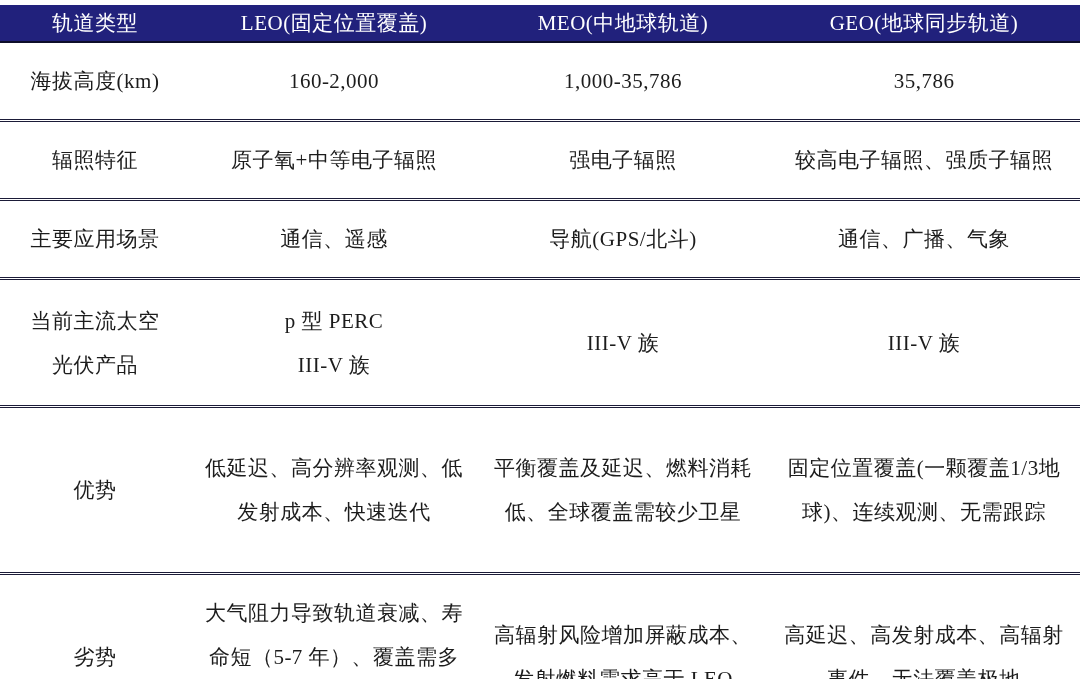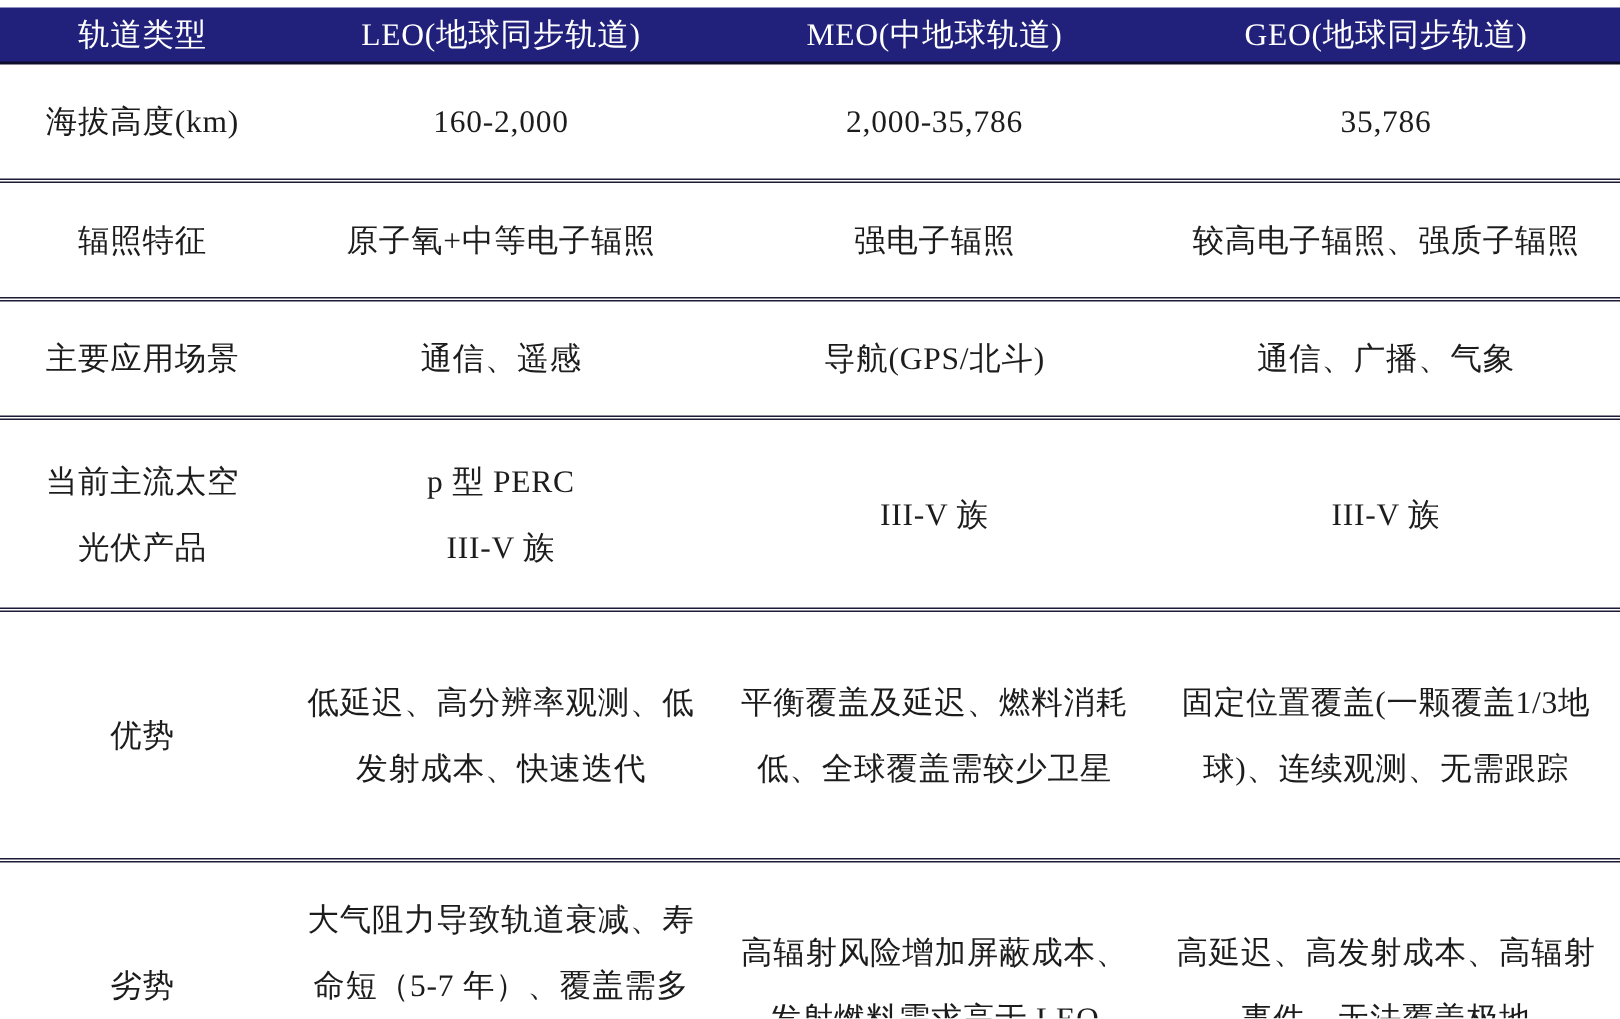--- a/index.html
+++ b/index.html
@@ -66,30 +66,30 @@
   <table class="orbit-table">
     <colgroup>
       <col class="c-label">
         <col class="c-leo">
         <col class="c-meo">
         <col class="c-geo">
     </colgroup>
     <thead>
       <tr>
         <th>轨道类型</th>
-        <th>LEO(地球同步轨道)</th>
+        <th>LEO(固定位置覆盖)</th>
         <th>MEO(中地球轨道)</th>
         <th>GEO(地球同步轨道)</th>
       </tr>
     </thead>
     <tbody>
       <tr class="r-single">
         <td class="row-label">海拔高度(km)</td>
         <td>160-2,000</td>
-        <td>2,000-35,786</td>
+        <td>1,000-35,786</td>
         <td>35,786</td>
       </tr>
       <tr class="r-single">
         <td class="row-label">辐照特征</td>
         <td>原子氧+中等电子辐照</td>
         <td>强电子辐照</td>
         <td>较高电子辐照、强质子辐照</td>
       </tr>
       <tr class="r-single">
         <td class="row-label">主要应用场景</td>

